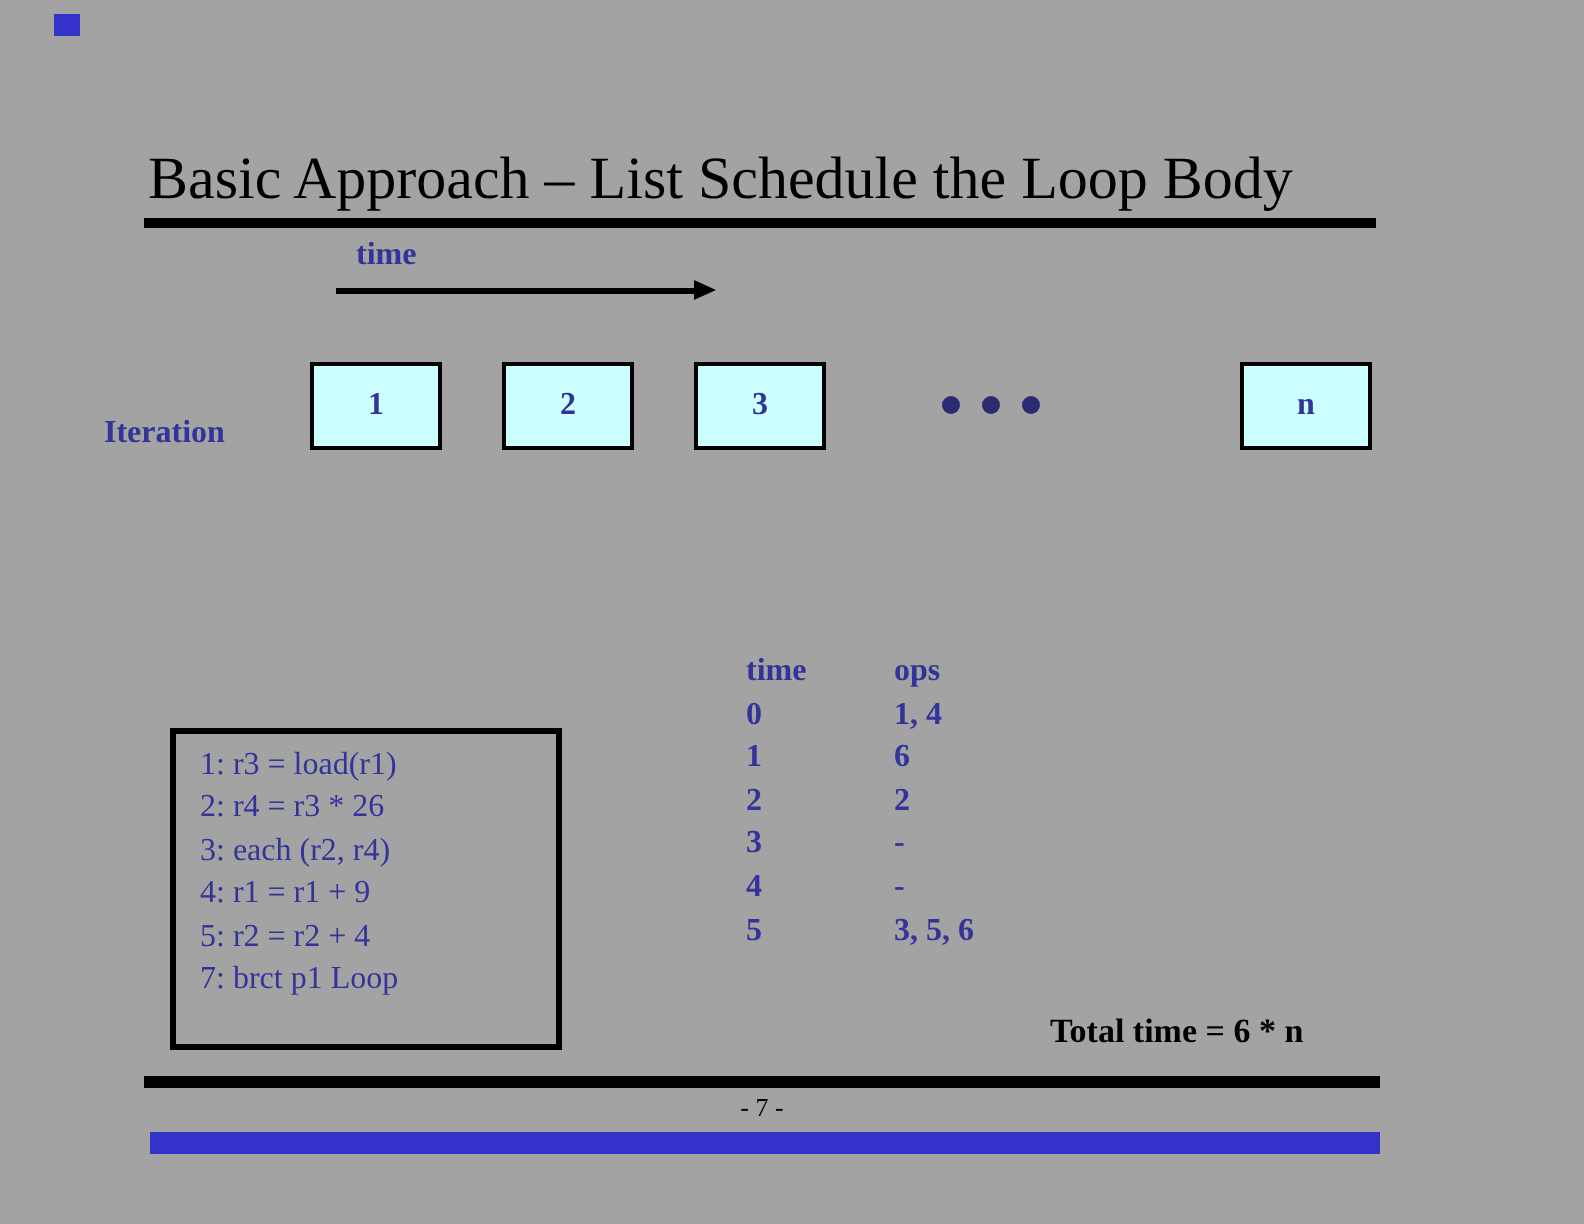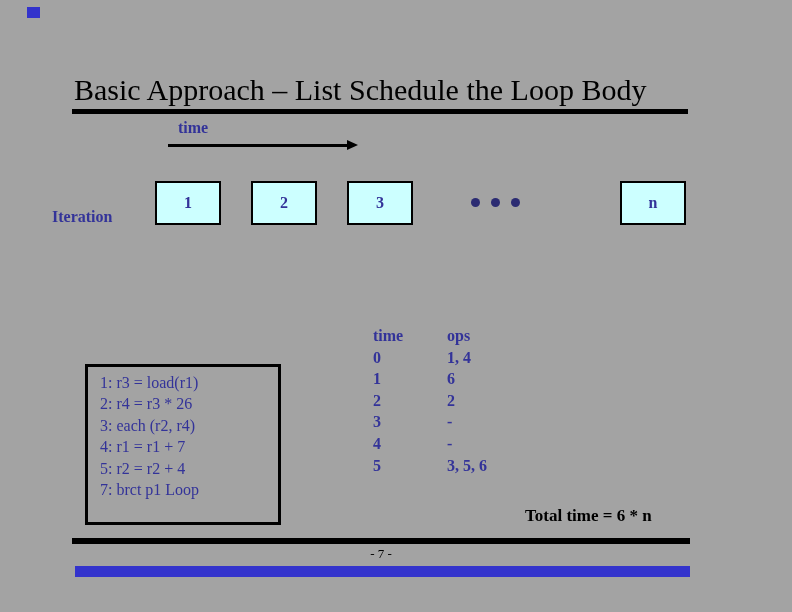--- a/index.html
+++ b/index.html
@@ -87,21 +87,21 @@
   </div>
   <div class="abs iter-box boxn">
     <span>n</span>
   </div>
 
 
   <div class="abs code-box">
     <div>1: r3 = load(r1)</div>
     <div>2: r4 = r3 * 26</div>
     <div>3: each (r2, r4)</div>
-    <div>4: r1 = r1 + 7</div>
+    <div>4: r1 = r1 + 9</div>
     <div>5: r2 = r2 + 4</div>
     <div>7: brct p1 Loop</div>
   </div>
 
   <div class="abs sched-table">
     <div class="trow">
       <span class="tcell-time">time</span>
       <span class="tcell-ops">ops</span>
     </div>
     <div class="trow">

